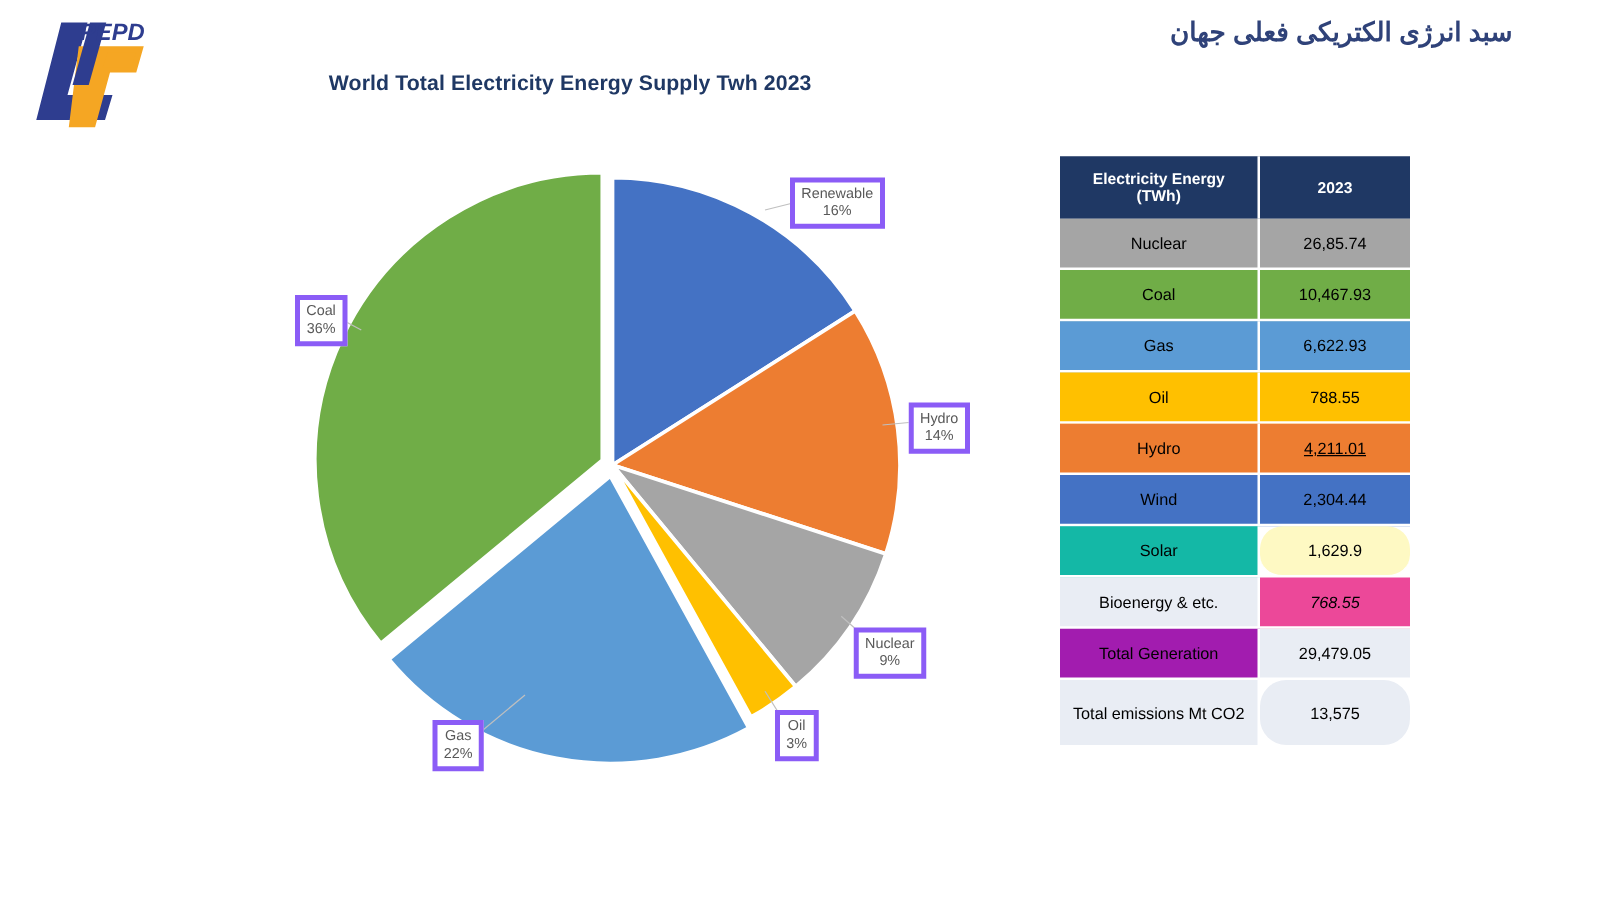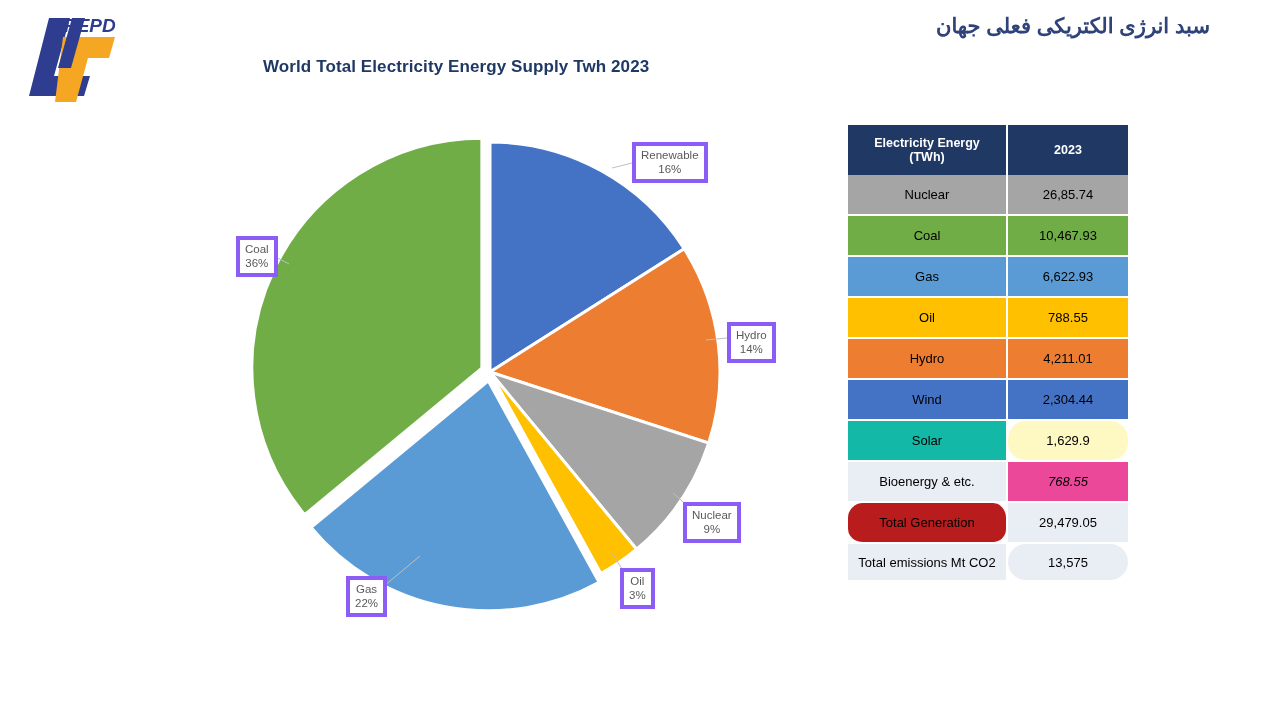--- a/index.html
+++ b/index.html
@@ -121,21 +121,21 @@
     text-align: center;
     height: 41px;
     padding: 2px 4px;
     box-sizing: border-box;
     border-right: 2px solid #ffffff;
     border-bottom: 2px solid #ffffff;
     line-height: 15px;
   }
   #data-table td:last-child { border-right: none; }
   #data-table tr:last-child td { border-bottom: none; }
-  #data-table tr.tall td { height: 36px; }
+  #data-table tr.tall td { height: 52px; }
 </style>
 </head>
 <body>
 
 <div id="logo">
   <svg viewBox="0 0 118 96" width="118" height="96">
 
     <path d="M33 12 L54 12 L38 70 L74 70 L68 90 L13 90 Z" fill="#2E3D8F"></path>
 
     <path d="M47 31 L99 31 L93 52 L72 52 L60 96 L39 96 Z" fill="#F5A623"></path>
@@ -230,36 +230,36 @@
       <tr>
         <td style="background: rgb(91, 155, 213);">Gas</td>
         <td style="background: rgb(91, 155, 213);">6,622.93</td>
       </tr>
       <tr>
         <td style="background: rgb(255, 192, 0);">Oil</td>
         <td style="background: rgb(255, 192, 0);">788.55</td>
       </tr>
       <tr>
         <td style="background: rgb(237, 125, 49);">Hydro</td>
-        <td style="background: rgb(237, 125, 49);">4,211.01</td>
+        <td style="background: rgb(237, 125, 49); text-decoration: underline;">4,211.01</td>
       </tr>
       <tr>
         <td style="background: rgb(68, 114, 196);">Wind</td>
         <td style="background: rgb(68, 114, 196);">2,304.44</td>
       </tr>
       <tr>
         <td style="background: #14b8a6;">Solar</td>
         <td style="background: #fef9c3; border-radius: 18px;">1,629.9</td>
       </tr>
       <tr>
         <td style="background: rgb(233, 237, 244);">Bioenergy &amp; etc.</td>
         <td style="background: #ec4899; font-style: italic;">768.55</td>
       </tr>
       <tr>
-        <td style="background: #b91c1c; border-radius: 15px;">Total Generation</td>
+        <td style="background: #a21caf;">Total Generation</td>
         <td style="background: rgb(233, 237, 244);">29,479.05</td>
       </tr>
       <tr class="tall">
         <td style="background: rgb(233, 237, 244);">Total emissions Mt CO2</td>
         <td style="background: rgb(233, 237, 244); border-radius: 21px;">13,575</td>
       </tr>
     </tbody>
 </table>
 
 </body></html>

